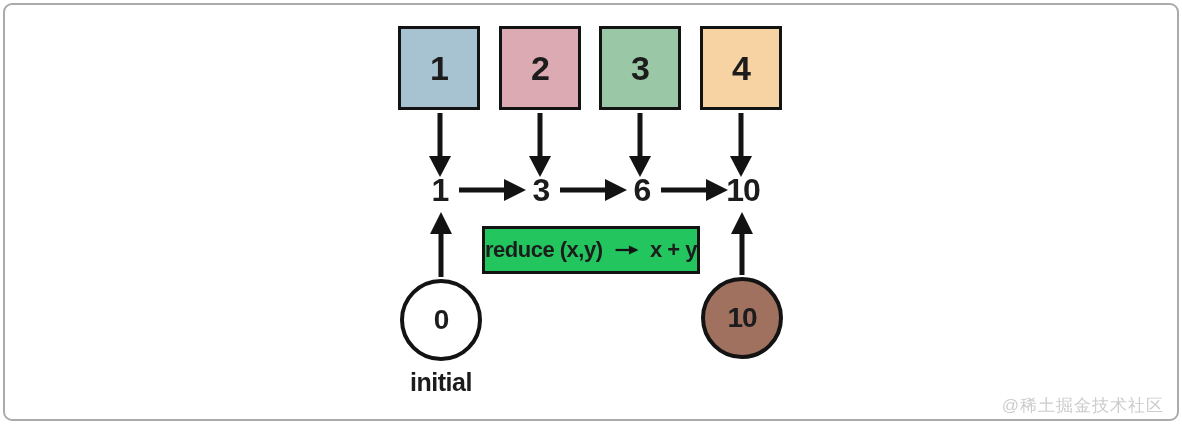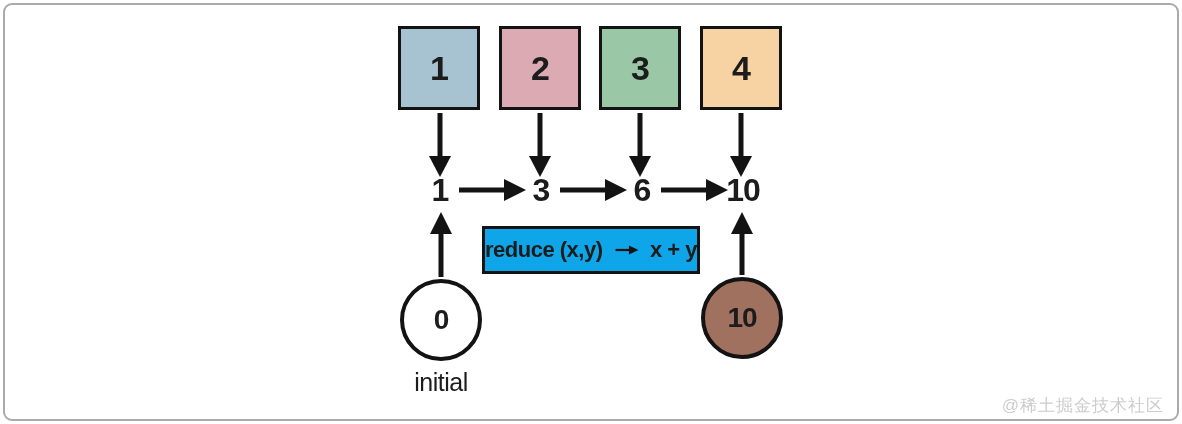--- a/index.html
+++ b/index.html
@@ -18,34 +18,34 @@
     font-size:34px;font-weight:600;letter-spacing:-1px;
   }
   .bx1{left:398px}.bx2{left:499px}.bx3{left:599px}.bx4{left:700px}
   .acc{
     position:absolute;top:172px;width:56px;text-align:center;
     font-size:32px;font-weight:600;line-height:36px;letter-spacing:-1px;
   }
   .ac1{left:412px}.ac2{left:513px}.ac3{left:614px}.ac4{left:715px}
   .reduce-box{
     position:absolute;left:482px;top:226px;width:212px;height:42px;
-    border:3px solid #131313;background:#0ea5e9;
+    border:3px solid #131313;background:#22c55e;
     display:flex;align-items:center;justify-content:space-between;gap:12px;
     font-size:22px;font-weight:600;letter-spacing:-0.5px;white-space:nowrap;
   }
   .circle{
     position:absolute;width:74px;height:74px;border:4px solid #131313;border-radius:50%;
     display:flex;align-items:center;justify-content:center;
     font-size:28px;font-weight:600;letter-spacing:-1px;
   }
   .circle-initial{left:400px;top:279px;}
   .circle-result{left:701px;top:277px;}
   .node-label{
     position:absolute;top:368px;width:110px;text-align:center;
-    font-size:25px;font-weight:400;letter-spacing:-0.5px;
+    font-size:25px;font-weight:700;letter-spacing:-0.5px;
   }
   .lbl-initial{left:386px;}
   .lbl-result{left:687px;}
   .watermark{
     position:absolute;right:18px;bottom:7px;
     font-size:17px;color:#cccccc;letter-spacing:1px;
   }
   .rarrow-svg{display:block;}
 </style>
 </head>

